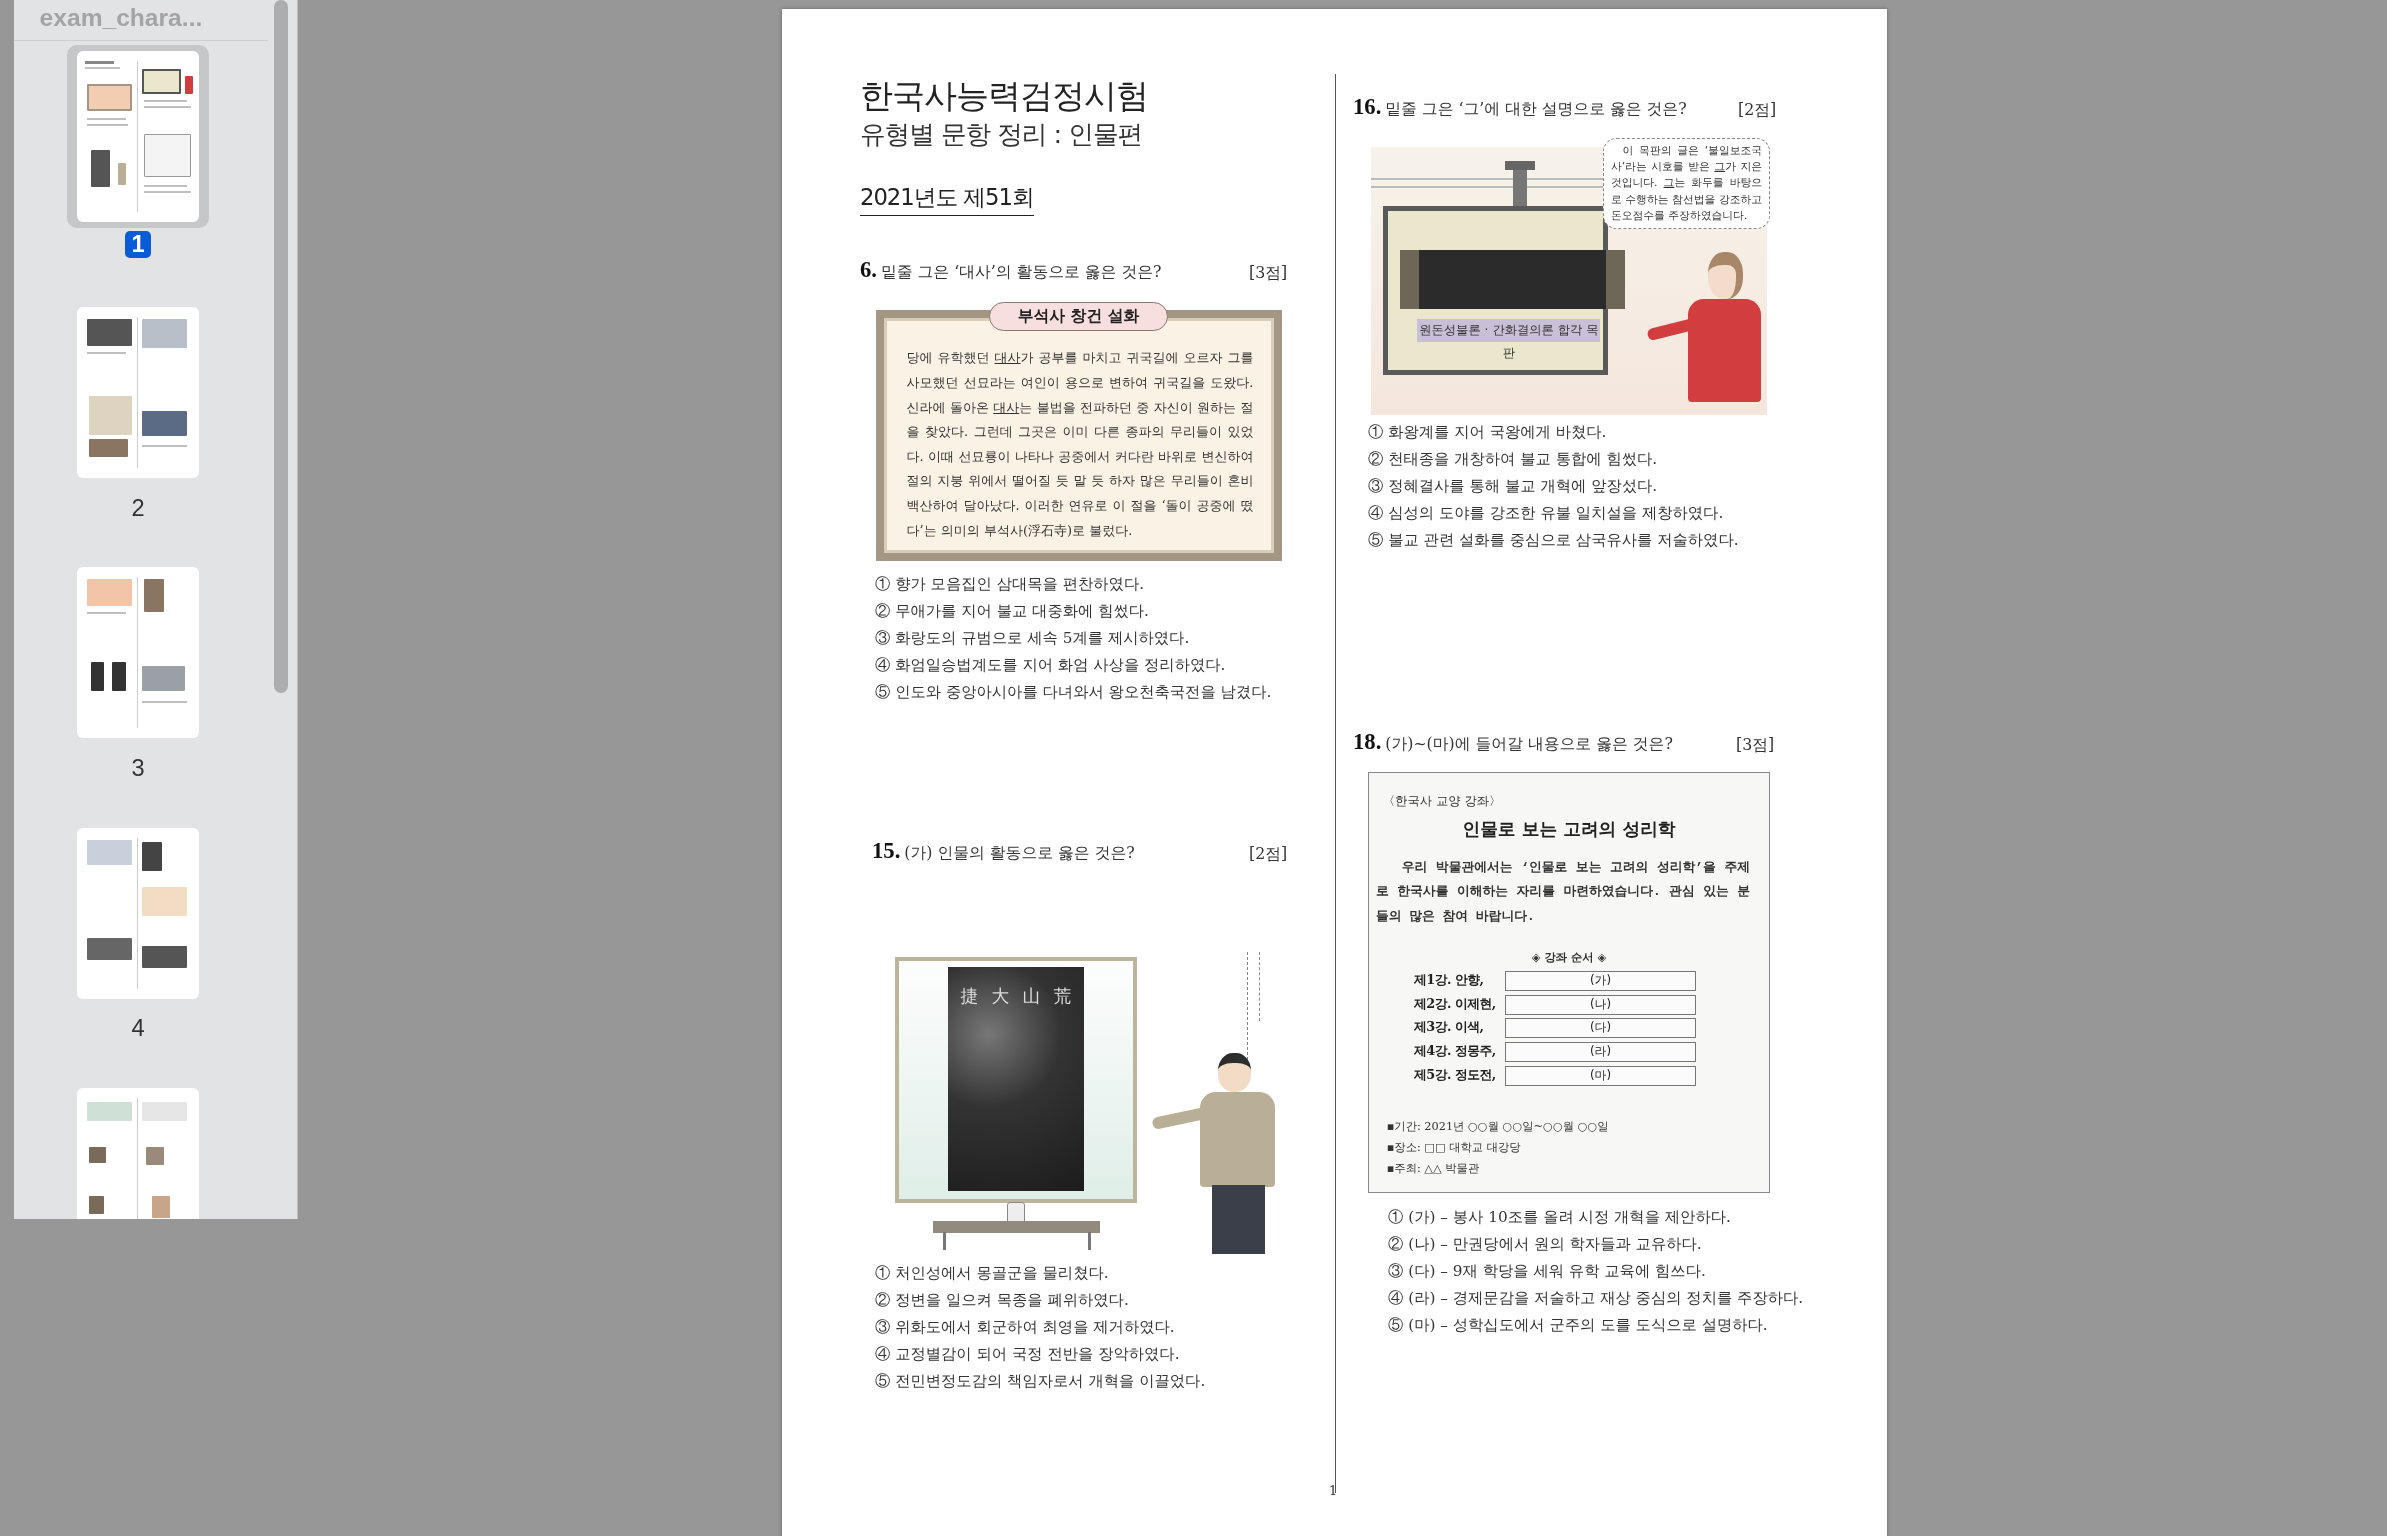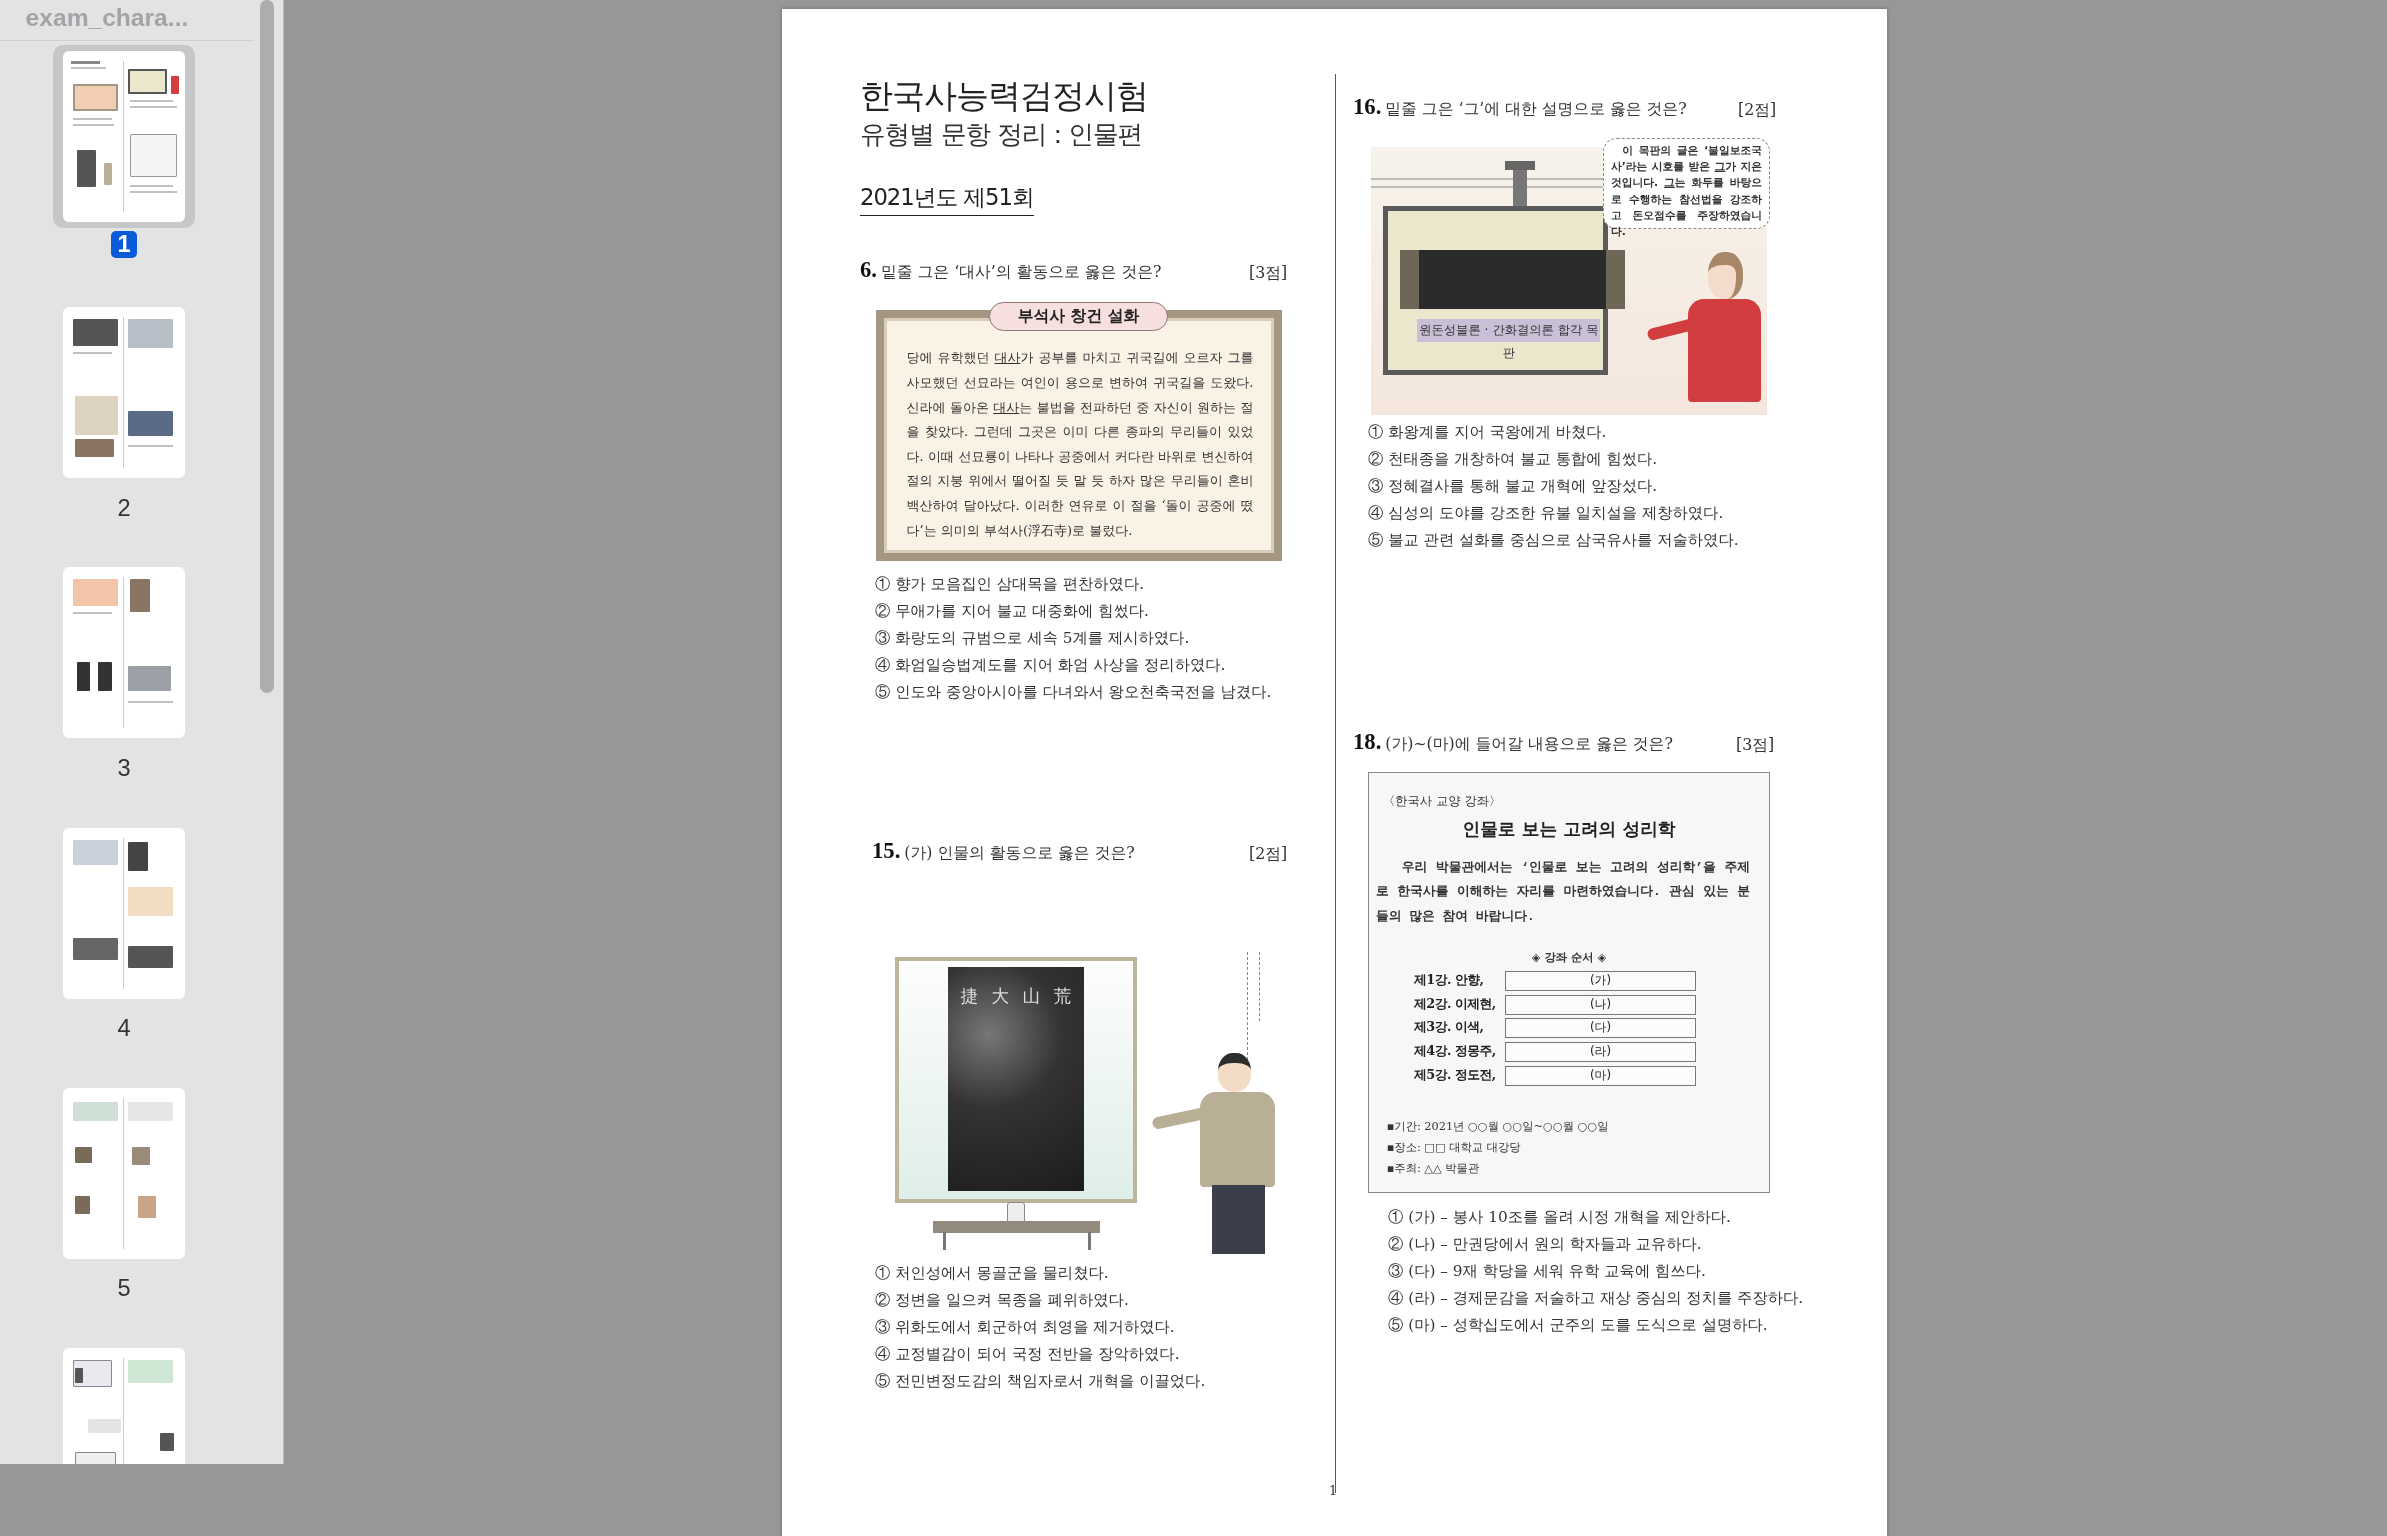--- a/index.html
+++ b/index.html
@@ -1,20 +1,20 @@
 <!DOCTYPE html>
 <html><head>
 <meta charset="utf-8">
 <style>
   * { box-sizing: border-box; margin: 0; padding: 0; }
   html, body { width: 2388px; height: 1537px; overflow: hidden; background: #979797; }
   body { position: relative; font-family: "DejaVu Serif", serif; color: #222; }
 
   
-  .sidebar { position: absolute; left: 0; top: 0; width: 284px; height: 1464px; background: #e2e3e5; border-right: 1px solid #bdbdbd; overflow: hidden; }
+  .sidebar { position: absolute; left: 14px; top: 0; width: 284px; height: 1219px; background: #e2e3e5; border-right: 1px solid #bdbdbd; overflow: hidden; }
   .sidebar-title { position: absolute; left: 0; top: 0; width: 254px; height: 41px; padding: 3.9px 0 0 25.6px; font-family: "Liberation Sans", sans-serif; font-weight: bold; font-size: 24.6px; color: #a4a4a6; border-bottom: 1px solid #cfcfd1; }
   .thumb-wrap { position: absolute; left: 53px; width: 142px; border-radius: 9.9px; }
   .thumb-wrap.selected { background: #c6c7c9; }
   .thumb { position: absolute; left: 9.9px; width: 122px; background: #fff; border-radius: 5.9px; overflow: hidden; }
   .thumb .col-line { position: absolute; left: 60px; top: 9.9px; bottom: 9.9px; width: 1px; background: #ccc; }
   .thumb .blk { position: absolute; border-radius: 1px; }
   .thumb .ln { position: absolute; height: 2px; background: #bfbfbf; }
   .page-label { position: absolute; left: 53px; width: 142px; text-align: center; font-family: "Liberation Sans", sans-serif; font-size: 23.6px; color: #333; }
   .page-label.selected span { display: inline-block; background: #0a5bd7; color: #fff; padding: 0 6.9px; border-radius: 4.9px; font-weight: bold; }
   .sidebar-scroll-thumb { position: absolute; left: 260px; top: 0; width: 13.8px; height: 693px; background: #acadaf; border-radius: 6.9px; }
@@ -35,21 +35,21 @@
 
   .options { position: absolute; font-size: 15.3px; line-height: 27px; color: #333; white-space: nowrap; }
 
   
   .story-frame { position: absolute; left: 94px; top: 301px; width: 406px; height: 251px; background: #a39683; padding: 7.9px; }
   .story-inner { width: 100%; height: 100%; background: #fbf2e6; border: 3px solid #d8cdb9; padding: 25.6px 17.7px 0 19.7px; font-size: 13px; line-height: 24.6px; color: #333; text-align: justify; }
   .story-title { position: absolute; left: 207px; top: 293px; width: 179px; height: 29.6px; background: #f7dfdf; border: 1.5px solid #8a7872; border-radius: 14.8px; text-align: center; font-family: "DejaVu Sans", sans-serif; font-weight: bold; font-size: 15.8px; line-height: 26.6px; color: #222; }
   .ul { text-decoration: underline; }
 
   
-  .bubble { position: absolute; border: 1.5px dashed #888; border-radius: 13.8px; background: #fff; font-family: "DejaVu Sans", sans-serif; color: #333; font-weight: bold; }
+  .bubble { position: absolute; border: 1.5px dashed #888; border-radius: 13.8px; background: #fff; font-family: "DejaVu Sans", sans-serif; color: #333; }
   .bubble15 { left: 134px; top: 874px; width: 364px; height: 69px; padding: 5.9px 9.9px; font-size: 11.3px; line-height: 16.7px; text-align: justify; }
   .blank-box { display: inline-block; border: 1px solid #555; padding: 0 11.8px; line-height: 13.8px; }
   .tail { position: absolute; border-left: 1.5px dashed #888; }
   .screen15 { position: absolute; left: 113px; top: 948px; width: 242px; height: 246px; background: linear-gradient(#fdfdfd, #dfeee8); border: 4.9px solid #bdb49c; }
   .rubbing { position: absolute; left: 49px; top: 5.9px; width: 136px; height: 224px; background: radial-gradient(circle at 30% 30%, #777 0%, #333 40%, #1c1c1c 100%); }
   .rubbing-chars { position: absolute; left: 5.9px; top: 17.7px; width: 124px; display: flex; justify-content: space-around; color: #ddd; font-size: 17.7px; }
   .table15 { position: absolute; left: 151px; top: 1212px; width: 167px; height: 11.8px; background: #918a7d; }
   .table15-legs { position: absolute; left: 161px; top: 1223px; width: 148px; height: 17.7px; border-left: 3px solid #777; border-right: 3px solid #777; }
   .projector { position: absolute; left: 225px; top: 1193px; width: 17.7px; height: 21.7px; background: #eee; border: 1px solid #888; border-radius: 3px; }
   .person-m { position: absolute; left: 414px; top: 1044px; width: 85px; height: 201px; }

